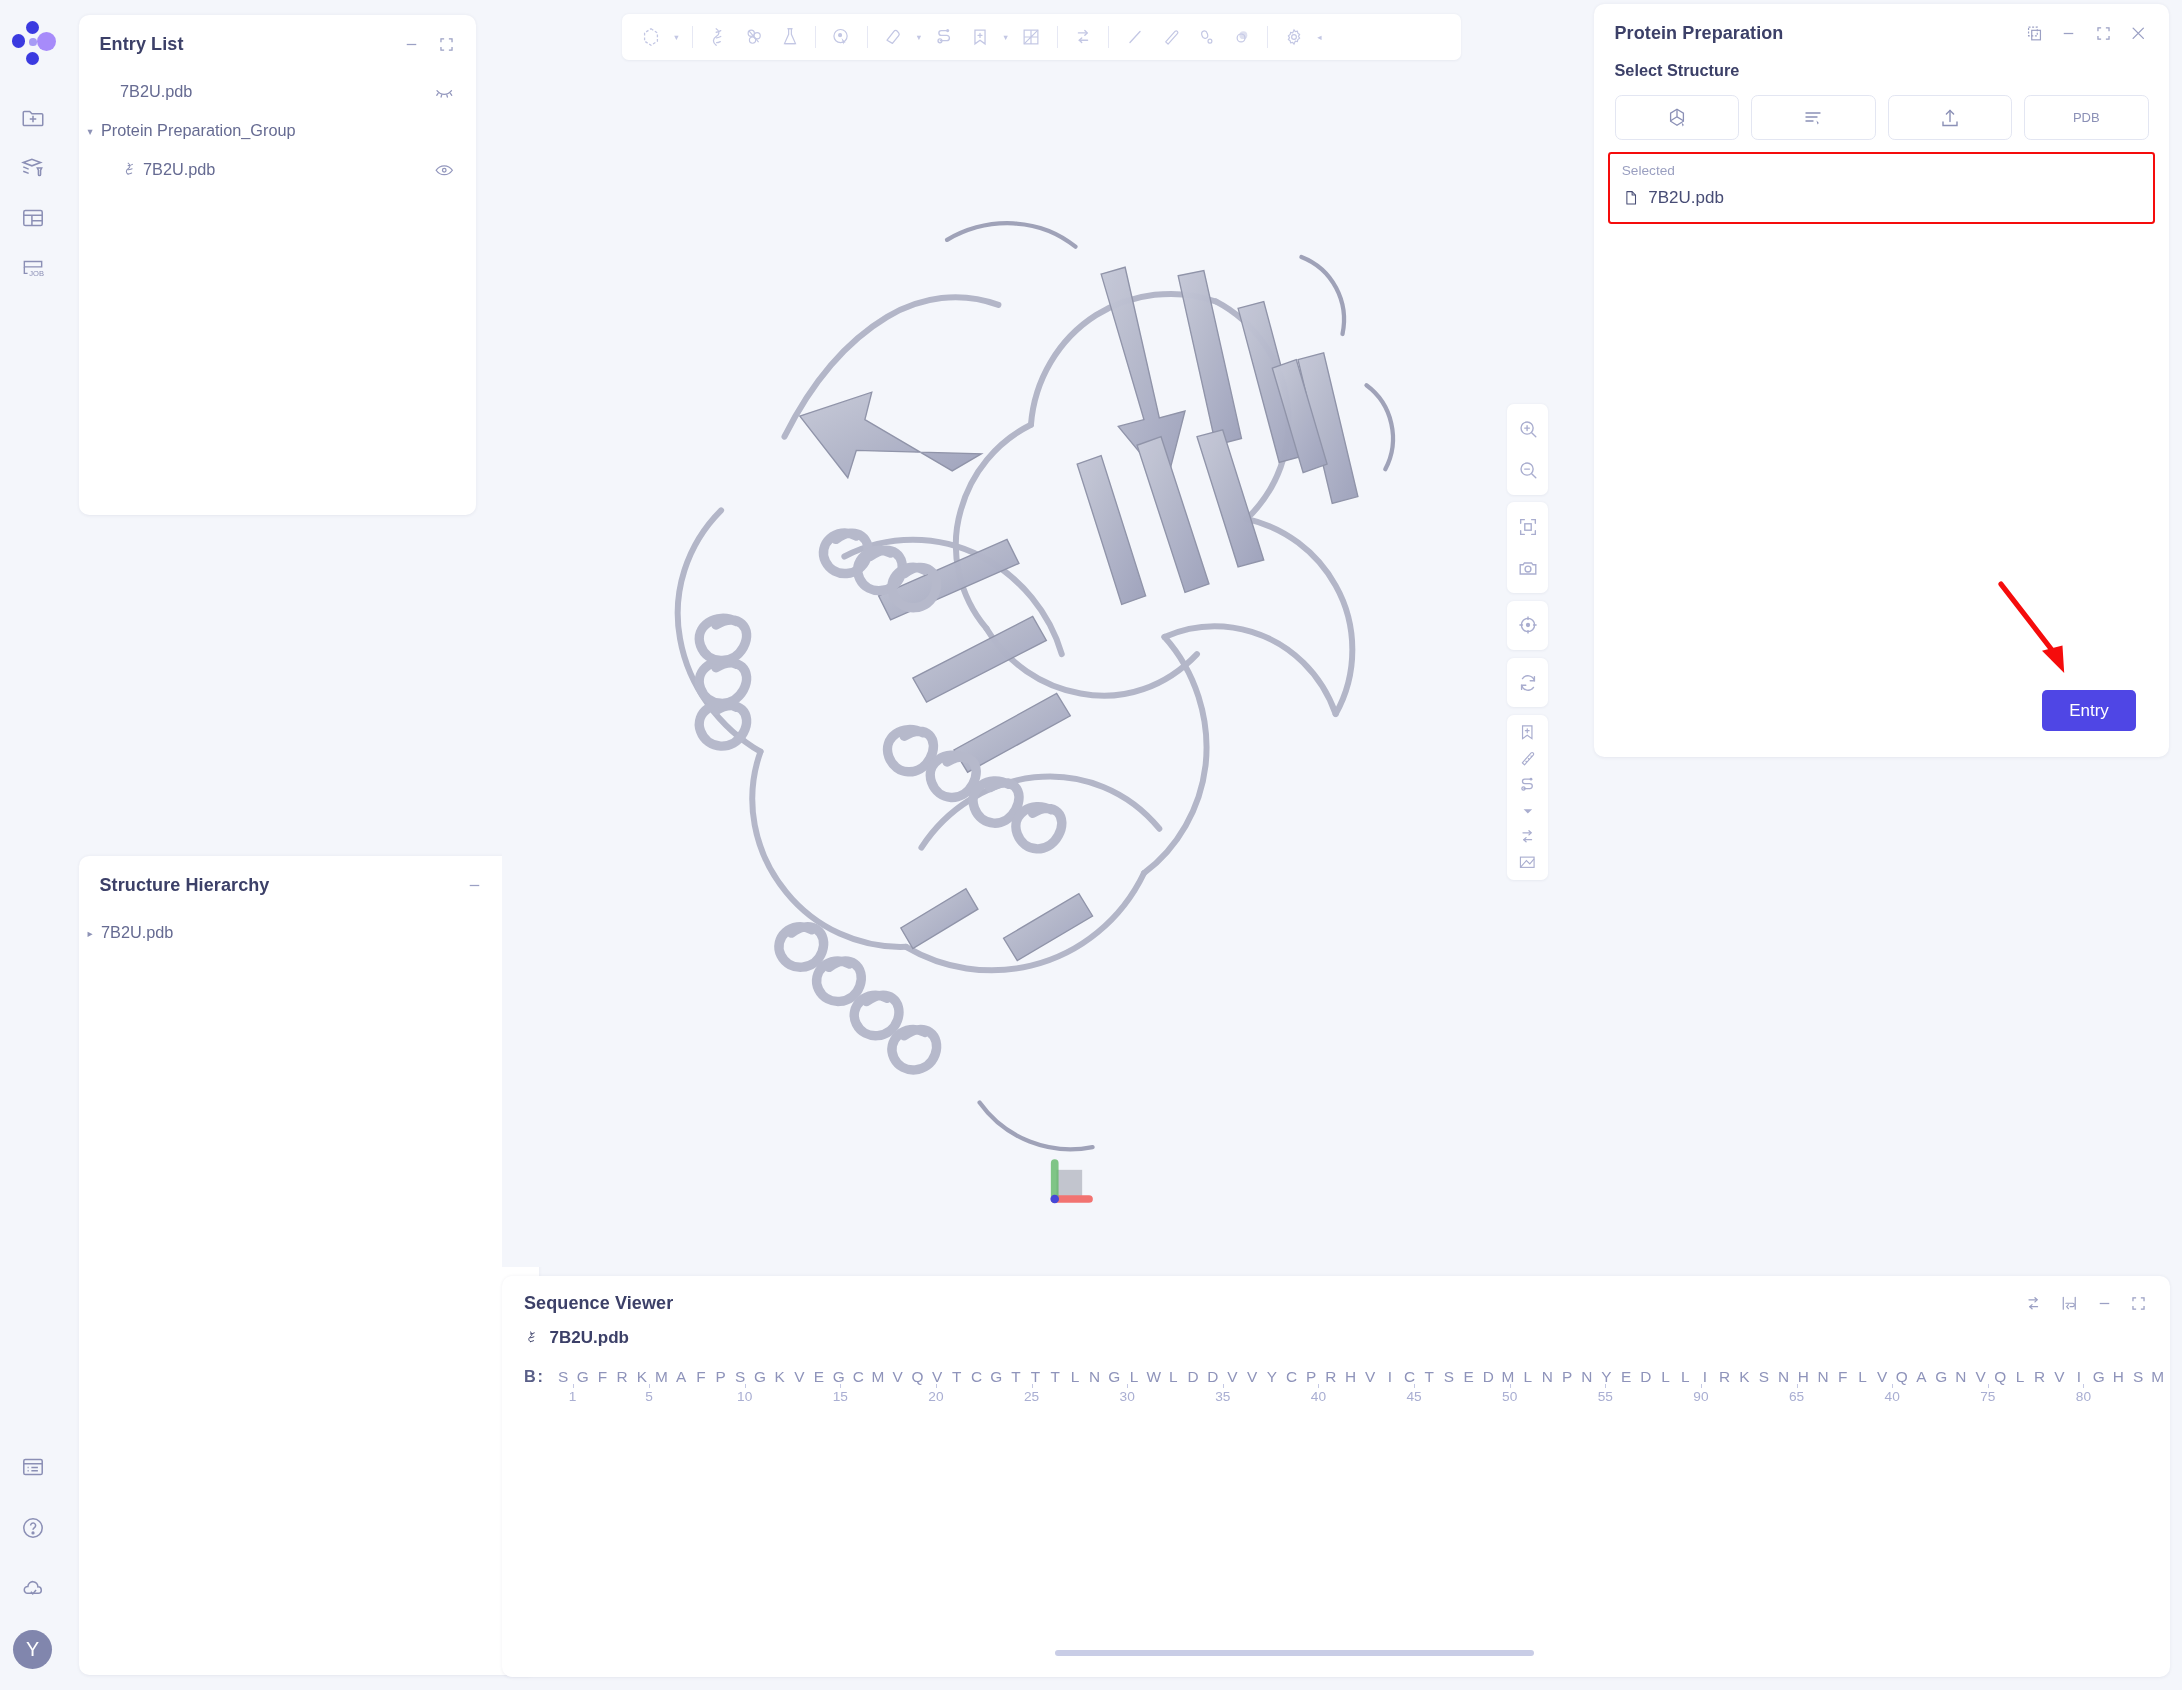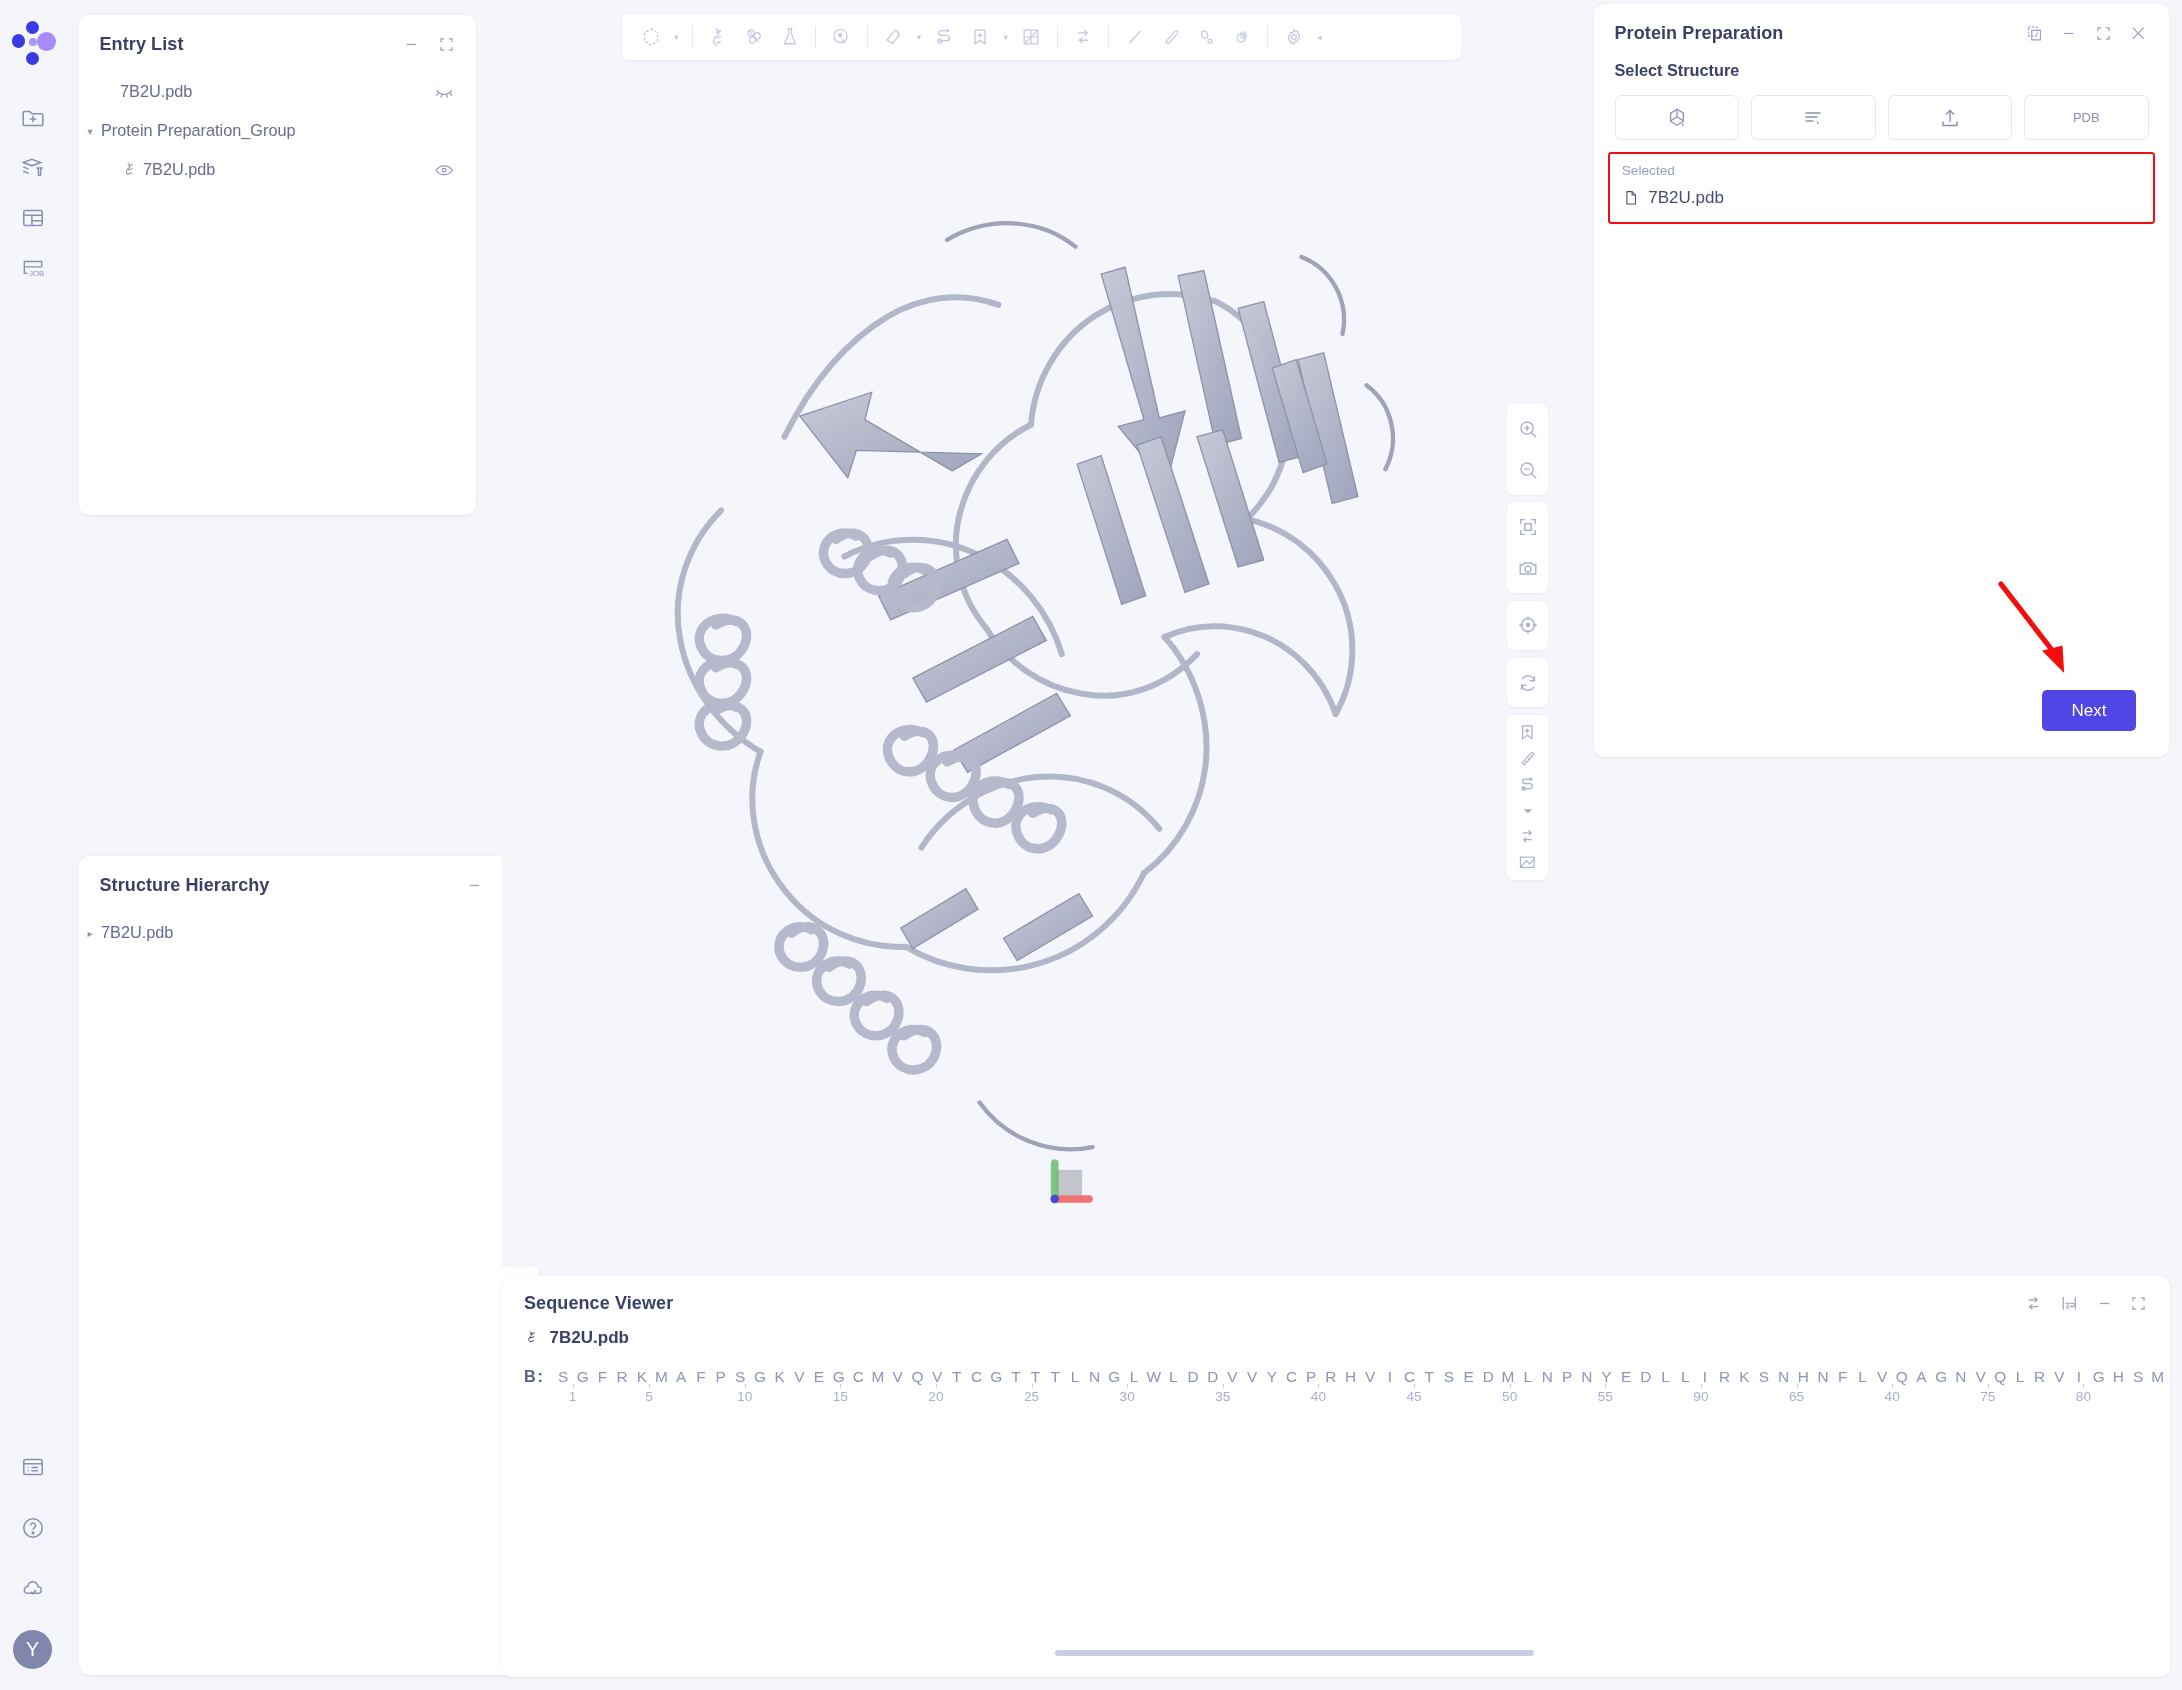--- a/index.html
+++ b/index.html
@@ -643,21 +643,21 @@
 
     </div>
 
     <div class="red-arrow">
       <svg width="94" height="103" viewBox="0 0 110 120">
         <path d="M14 8 L82 96" stroke="#f50c0c" stroke-width="6" fill="none" stroke-linecap="round"></path>
         <path d="M88 112 L62 86 L86 80 Z" fill="#f50c0c"></path>
       </svg>
     </div>
 
-    <button class="next-btn">Next</button>
+    <button class="next-btn">Entry</button>
   </div>
 
   <div class="panel" id="sequence-viewer">
     <div class="sv-head">
       <div class="panel-title">Sequence Viewer</div>
       <div class="panel-tools">
         <span class="ptool">
           <svg width="20.5" height="20.5" viewBox="0 0 24 24" fill="none" stroke="currentColor" stroke-width="1.5" stroke-linecap="round">
             <path d="M7 8h9"></path>
               <path d="M14 5.6L16.6 8 14 10.4"></path>

